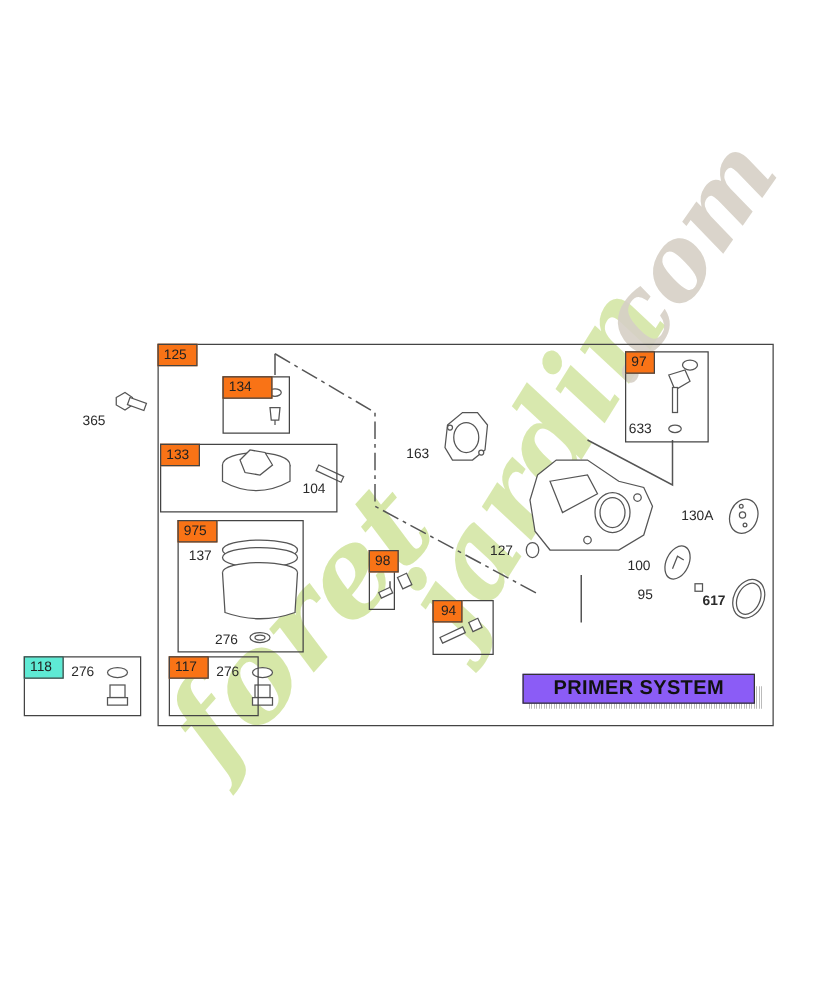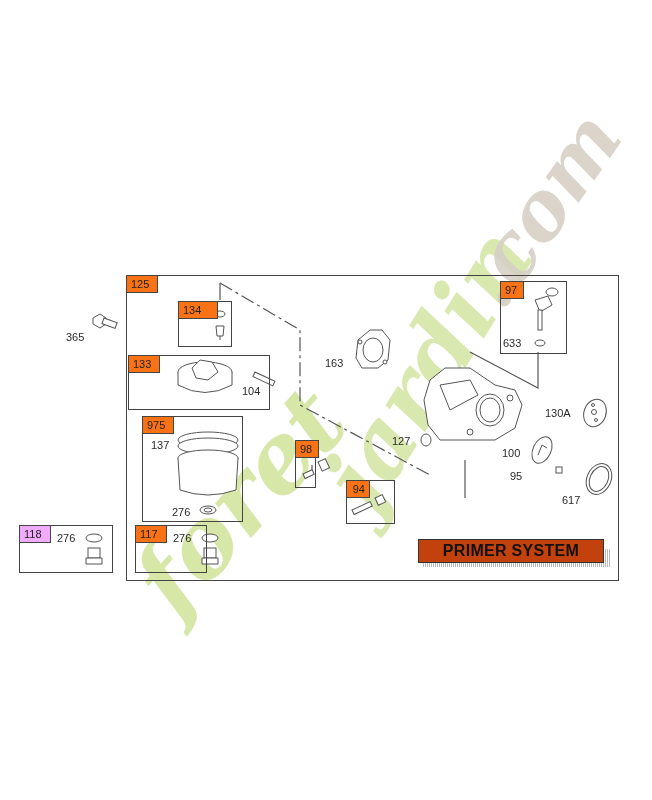--- a/index.html
+++ b/index.html
@@ -3,24 +3,24 @@
   <meta charset="utf-8">
   <style>
     html, body { margin: 0; padding: 0; background: #ffffff; }
     body { width: 652px; height: 800px; position: relative; overflow: hidden;
            font-family: "Liberation Sans", sans-serif; color: #222; }
     .abs { position: absolute; }
     .lbl { position: absolute; font-size: 11px; color: #2a2a2a; line-height: 1; }
     .box { position: absolute; border: 1px solid #444; background: transparent; box-sizing: border-box; }
     .tag { position: absolute; left: -1px; top: -1px; border: 1px solid #444; background: #f97316;
            font-size: 11px; padding: 2px 4px; line-height: 12px; box-sizing: border-box; height: 18px; }
-    .tag.hl { background: #f0abfc; }
+    .tag.hl { background: #5eead4; }
     svg { position: absolute; left: 0; top: 0; }
     .wm { position: absolute; font-family: "DejaVu Serif", serif; font-style: italic; font-weight: bold; }
-    .title-box { position: absolute; border: 1px solid #333; background: #c2410c; box-sizing: border-box;
+    .title-box { position: absolute; border: 1px solid #333; background: #8b5cf6; box-sizing: border-box;
                  display: flex; align-items: center; justify-content: center;
                  font-weight: bold; font-size: 16px; letter-spacing: 0.3px; color: #111; }
     .shadow { position: absolute; background: repeating-linear-gradient(90deg, #bbb 0 1px, #fff 1px 2px); }
   </style>
 </head>
 <body>
 
 <div class="abs" style="left:0;top:0;width:652px;height:800px;">
   <div class="wm" style="left:110px;top:560px;font-size:96px;color:#cfe39a;transform:rotate(-48deg);transform-origin:left top;opacity:0.85;">
     <span>foret</span>
@@ -185,16 +185,16 @@
 <div class="lbl" style="left:392px;top:436px;">127</div>
 
 <div class="box" style="left:500px;top:281px;width:67px;height:73px;">
   <div class="tag" style="width:24px;">97</div>
 </div>
 <div class="lbl" style="left:503px;top:338px;">633</div>
 
 <div class="lbl" style="left:545px;top:408px;">130A</div>
 <div class="lbl" style="left:502px;top:448px;">100</div>
 <div class="lbl" style="left:510px;top:471px;">95</div>
-<div class="lbl" style="left:562px;top:495px;">617</div>
+<div class="lbl" style="left:562px;top:476px;font-weight:bold;">617</div>
 
 <div class="shadow" style="left:423px;top:549px;width:188px;height:18px;"></div>
 <div class="title-box" style="left:418px;top:539px;width:186px;height:24px;">PRIMER SYSTEM</div>
 
 </body></html>

